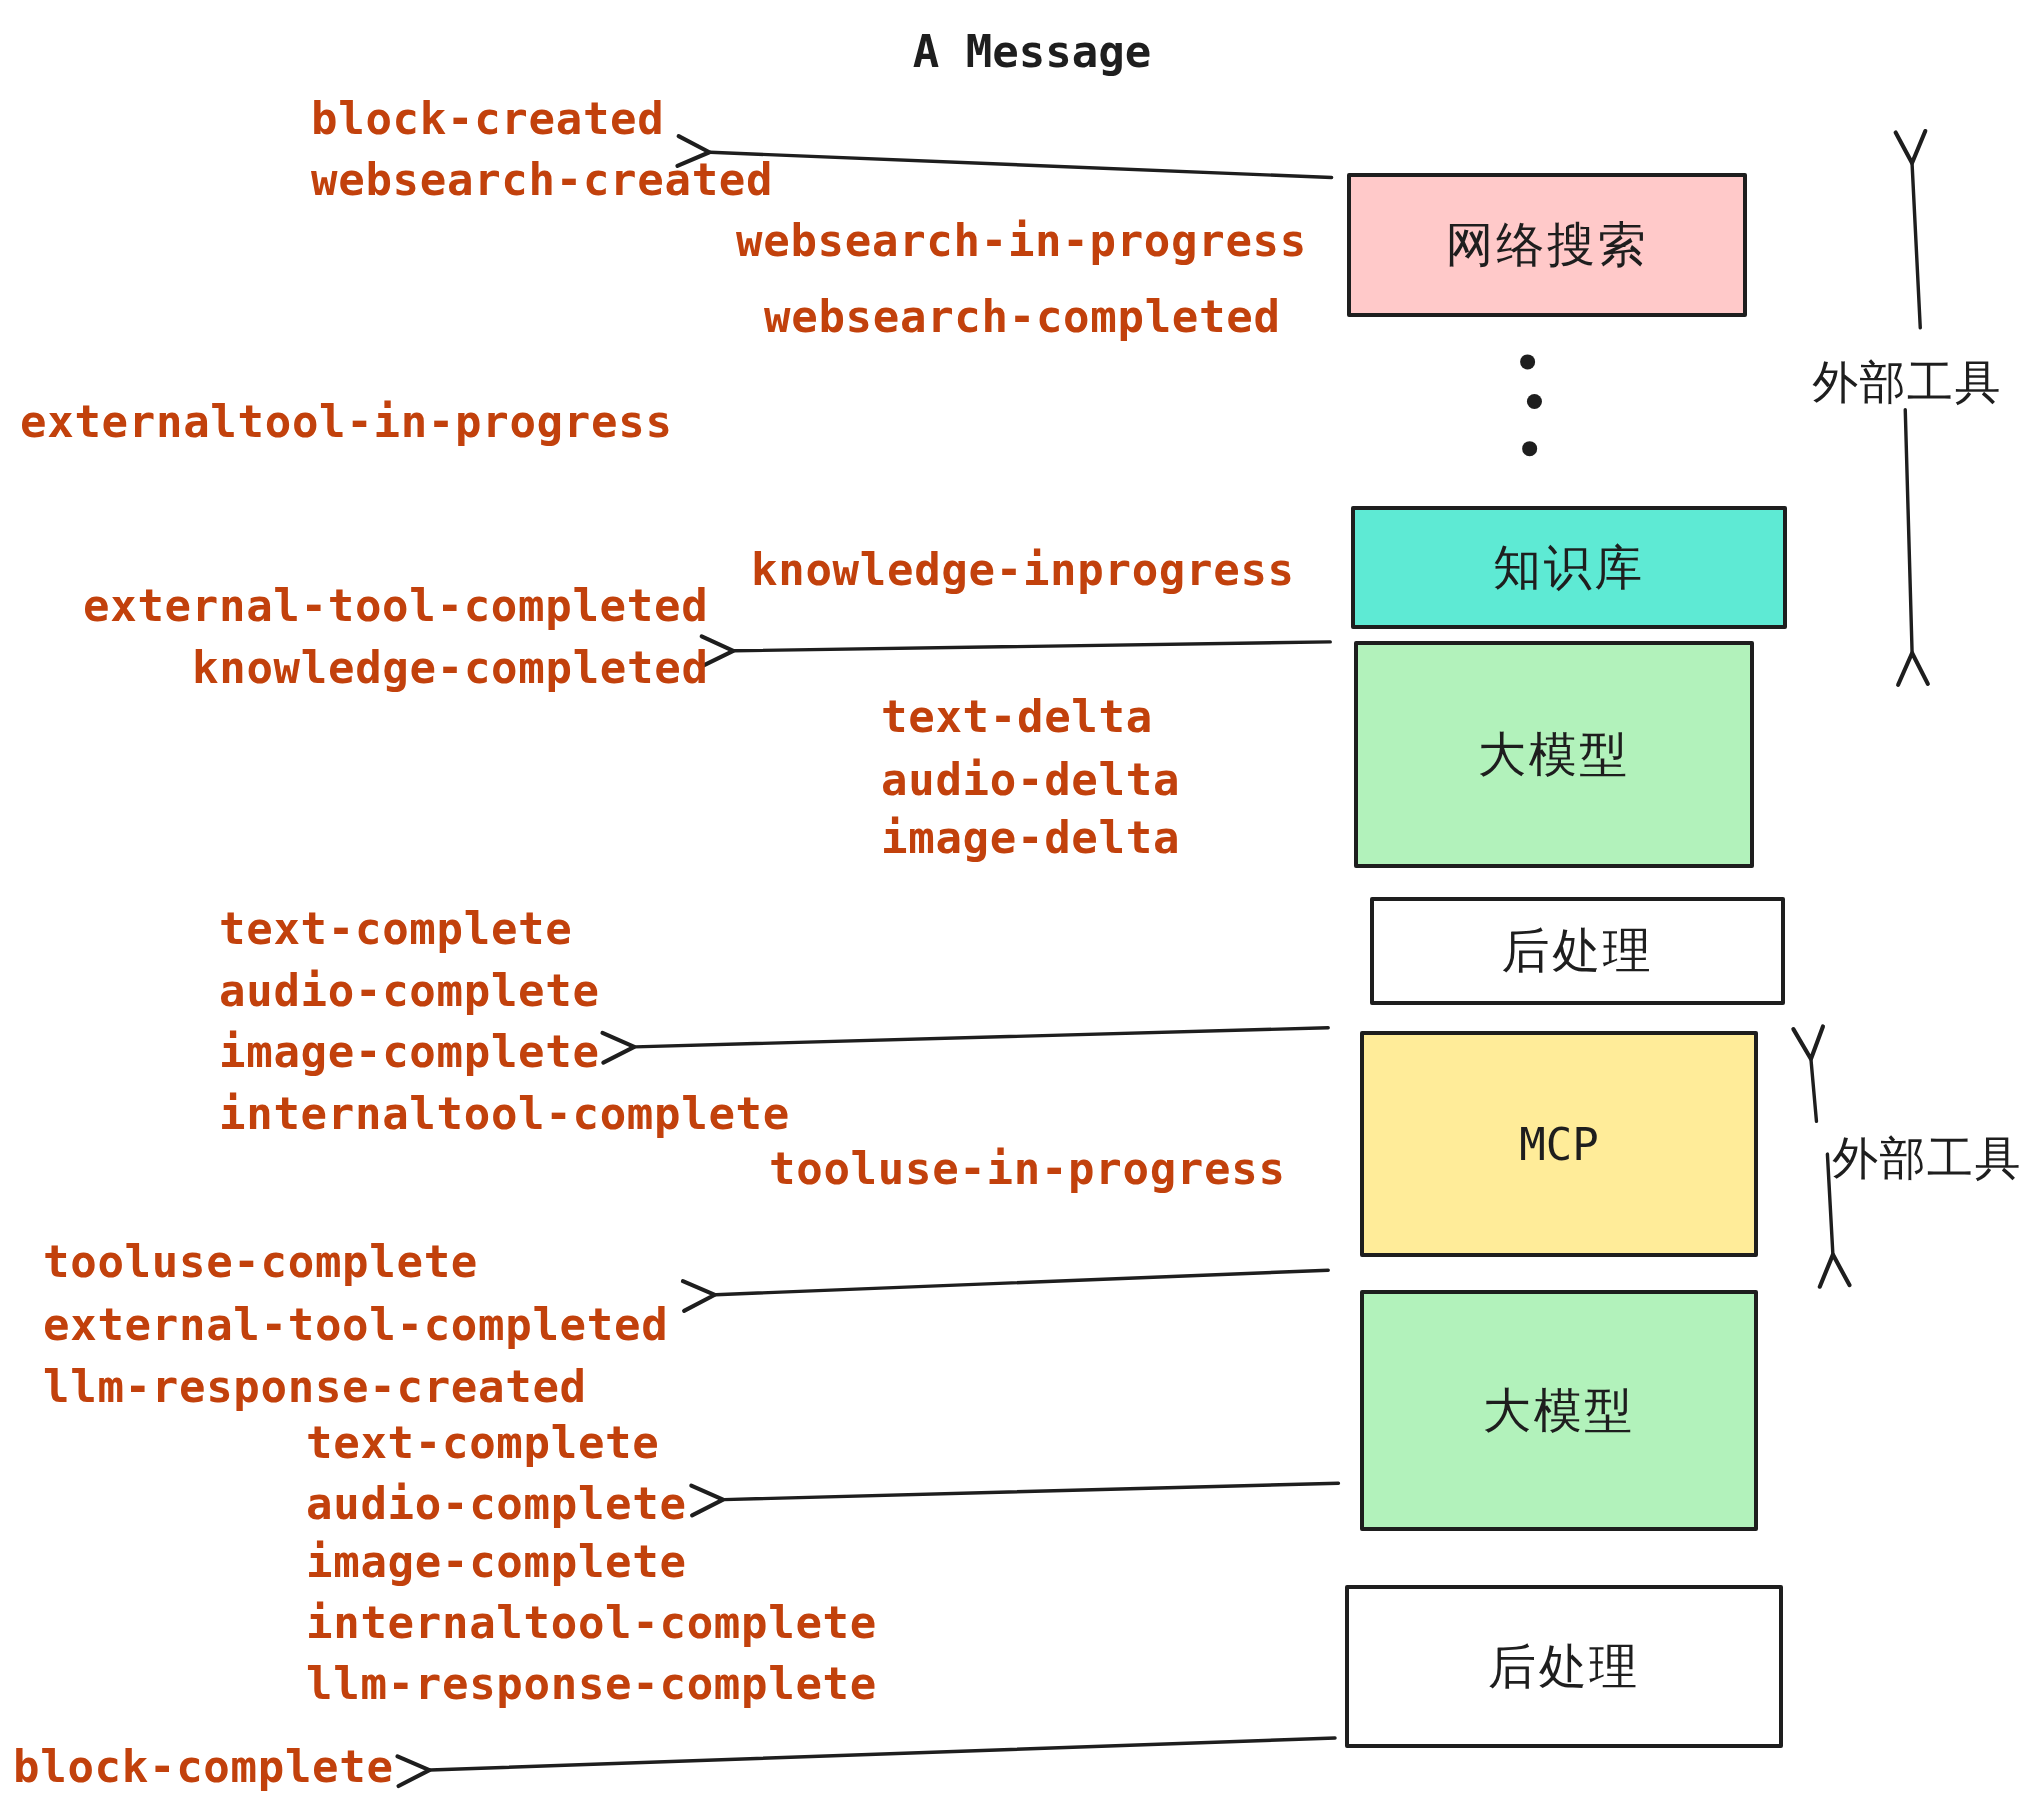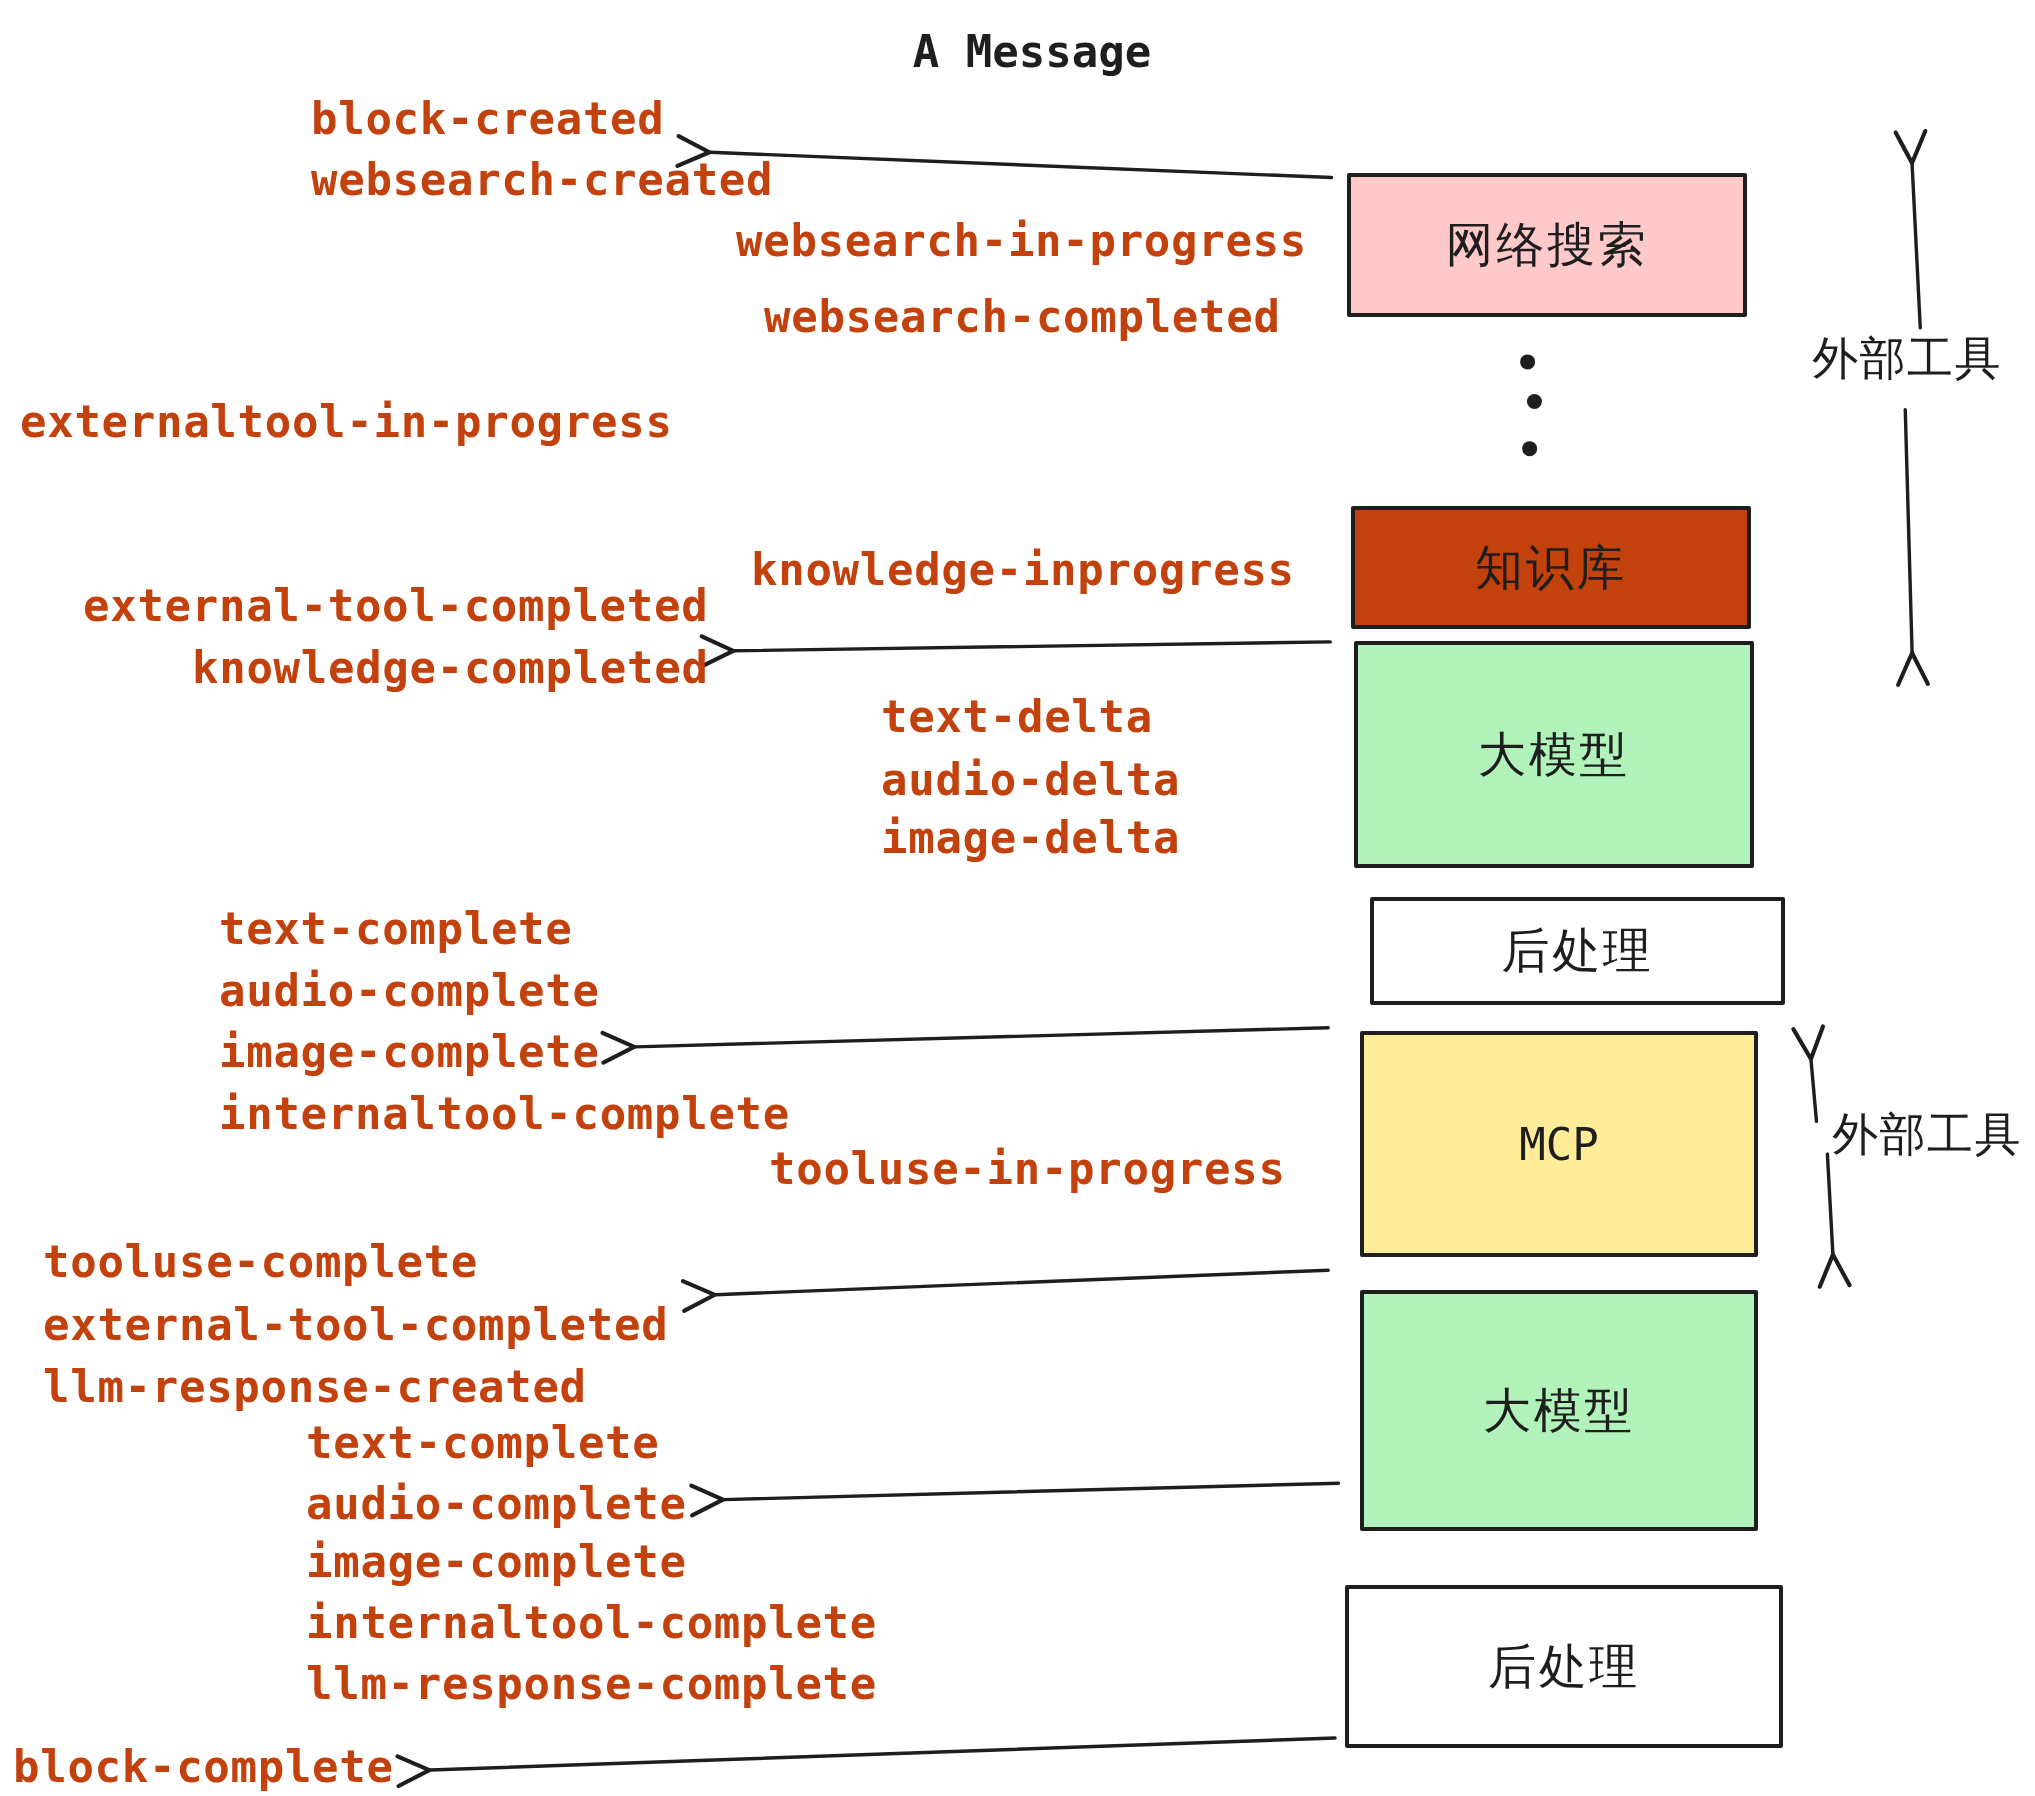--- a/index.html
+++ b/index.html
@@ -6,21 +6,21 @@
   #canvas{position:relative;width:2035px;height:1796px;background:#ffffff;overflow:hidden;
           font-family:"DejaVu Sans Mono", monospace;color:#1e1e1e;}
   #diagram-svg{position:absolute;left:0;top:0;width:2035px;height:1796px;}
   .evt{position:absolute;transform:translateY(-50%);font-family:"DejaVu Sans Mono", monospace;
        font-weight:bold;font-size:44px;letter-spacing:0.7px;white-space:nowrap;color:#c2410c;}
   .box{position:absolute;display:flex;align-items:center;justify-content:center;
        border:4.1px solid #1e1e1e;box-sizing:border-box;border-radius:2px;}
   .box.font-cjk{font-family:"Liberation Sans", sans-serif;font-weight:500;font-size:48px;letter-spacing:2.7px;align-items:center;}
   .box.font-mono{font-family:"DejaVu Sans Mono", monospace;font-weight:normal;font-size:44px;}
   .side{position:absolute;transform:translate(-50%,-50%);font-family:"Liberation Sans", sans-serif;
-        font-weight:500;font-size:46px;letter-spacing:1.4px;white-space:nowrap;color:#1e1e1e;}
+        font-weight:500;font-size:46px;letter-spacing:1.4px;white-space:nowrap;color:#1e1e1e;margin-top:24px;}
   #title{position:absolute;left:1032px;top:51px;transform:translate(-50%,-50%);
          font-family:"DejaVu Sans Mono", monospace;font-weight:bold;font-size:44px;white-space:nowrap;}
 </style>
 </head>
 <body>
 
 <div id="canvas">
   <svg id="diagram-svg" xmlns="http://www.w3.org/2000/svg" viewBox="0 0 2980 2630" width="2035" height="1796">
     <defs>
       <marker id="head" viewBox="0 0 48 48" refX="3" refY="24" markerWidth="58" markerHeight="58" orient="auto" markerUnits="userSpaceOnUse" overflow="visible">
@@ -44,21 +44,21 @@
         <circle cx="2247" cy="588" r="11" fill="#1e1e1e"></circle>
         <circle cx="2240" cy="657" r="11" fill="#1e1e1e"></circle>
       </g>
   </svg>
 
   <div id="title">A Message</div>
   <div id="boxes-layer">
       <div class="box font-cjk" style="left: 1347px; top: 173px; width: 400px; height: 144px; background: rgb(255, 201, 201);">
         <span>网络搜索</span>
       </div>
-      <div class="box font-cjk" style="left: 1351px; top: 506px; width: 400px; height: 123px; background: #c2410c;">
+      <div class="box font-cjk" style="left: 1351px; top: 506px; width: 436px; height: 123px; background: #5eead4;">
         <span>知识库</span>
       </div>
       <div class="box font-cjk" style="left: 1354px; top: 641px; width: 400px; height: 227px; background: rgb(178, 242, 187);">
         <span>大模型</span>
       </div>
       <div class="box font-cjk" style="left: 1370px; top: 897px; width: 415px; height: 108px; background: rgb(255, 255, 255);">
         <span>后处理</span>
       </div>
       <div class="box font-mono" style="left: 1360px; top: 1031px; width: 398px; height: 226px; background: rgb(255, 236, 153);">
         <span>MCP</span>

